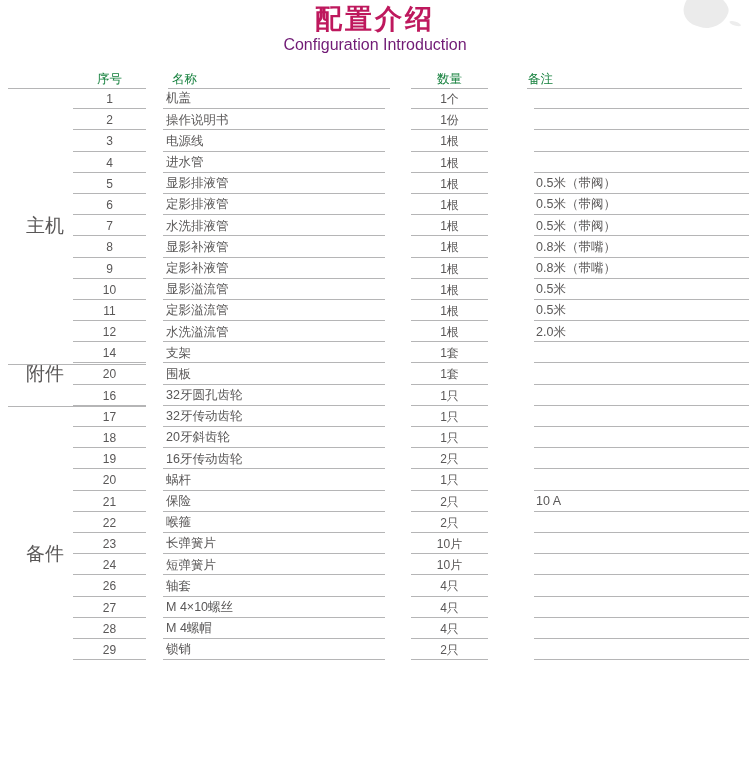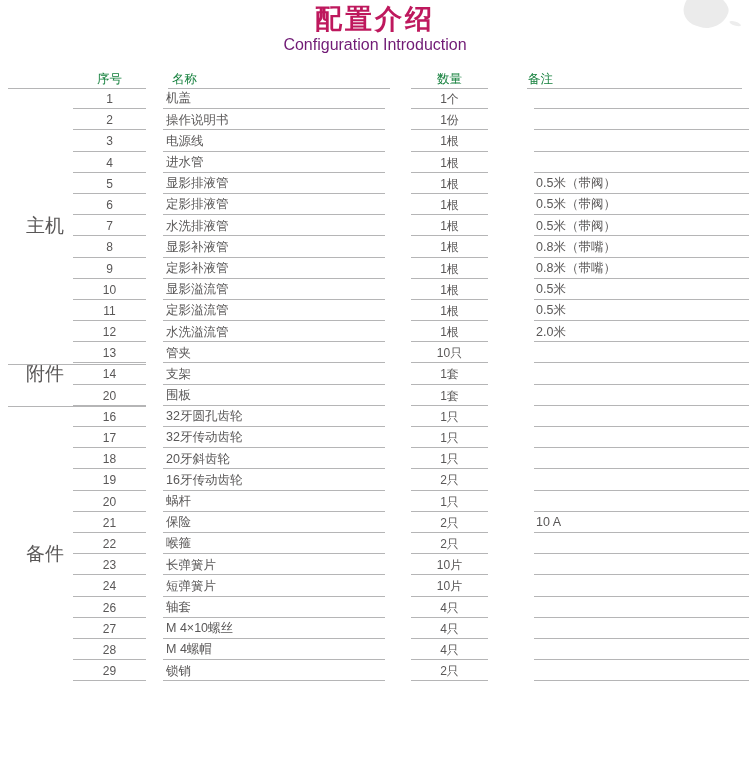--- a/index.html
+++ b/index.html
@@ -143,26 +143,20 @@
           <div class="cell c-qty">1根</div>
           <div class="cell c-rem">0.5米</div>
         </div>
         <div class="row">
           <div class="cell c-idx">12</div>
           <div class="cell c-name">水洗溢流管</div>
           <div class="cell c-qty">1根</div>
           <div class="cell c-rem">2.0米</div>
         </div>
         <div class="row">
-          <div class="cell c-idx">13</div>
-          <div class="cell c-name">管夹</div>
-          <div class="cell c-qty">10只</div>
-          <div class="cell c-rem"></div>
-        </div>
-        <div class="row">
           <div class="cell c-idx">14</div>
           <div class="cell c-name">支架</div>
           <div class="cell c-qty">1套</div>
           <div class="cell c-rem"></div>
         </div>
         <div class="row">
           <div class="cell c-idx">20</div>
           <div class="cell c-name">围板</div>
           <div class="cell c-qty">1套</div>
           <div class="cell c-rem"></div>

